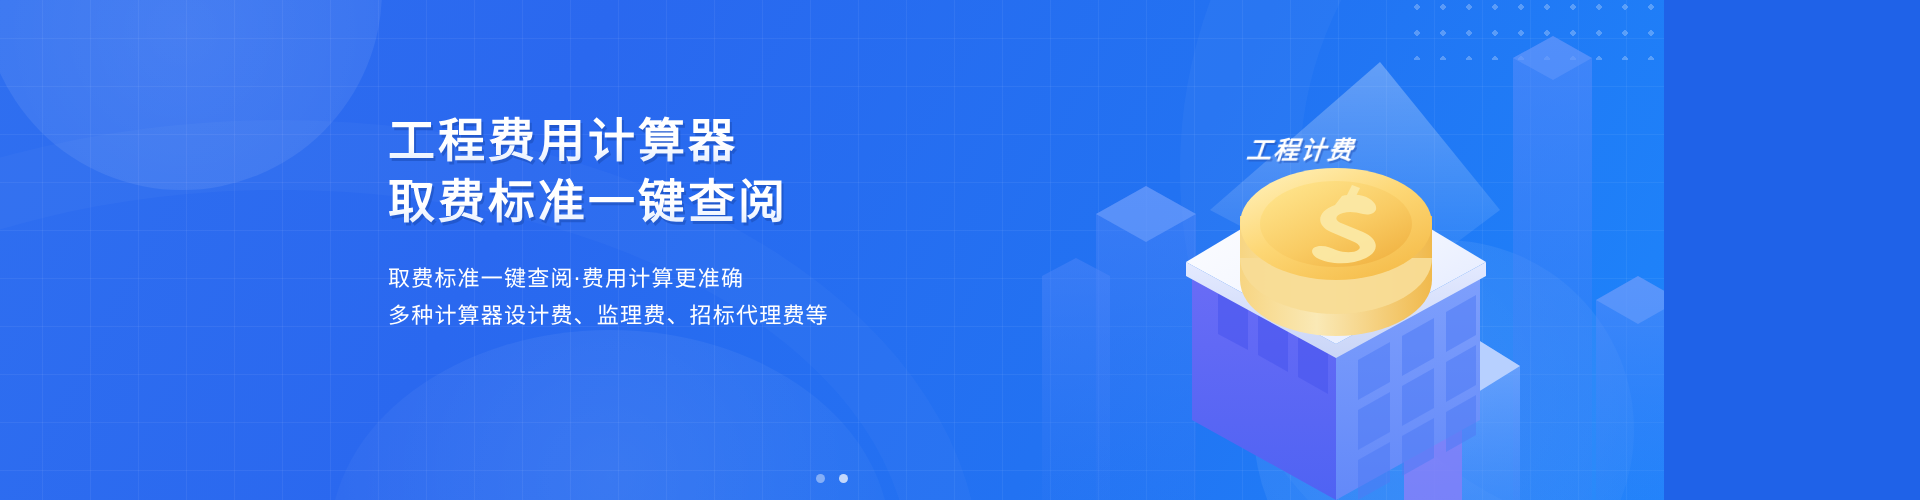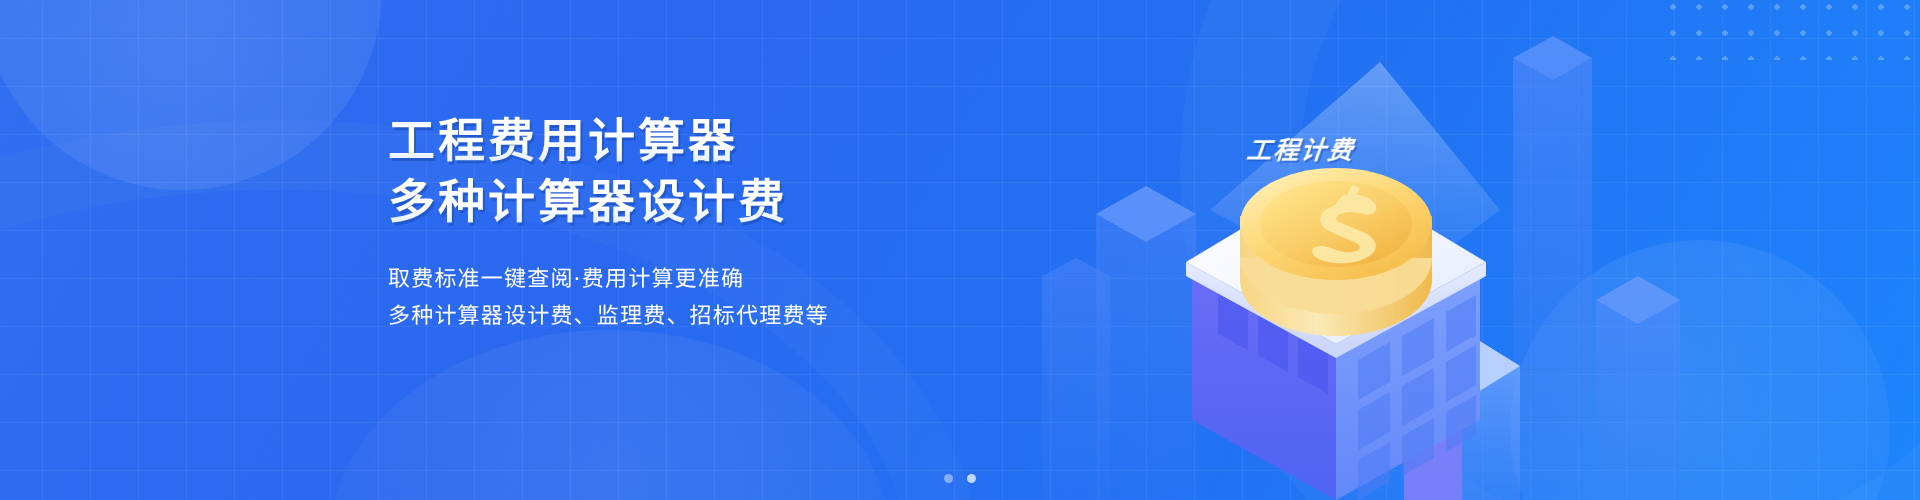--- a/index.html
+++ b/index.html
@@ -7,21 +7,21 @@
     margin: 0;
     padding: 0;
     background: #1f62e8;
   }
   body {
     font-family: "Liberation Sans", "DejaVu Sans", sans-serif;
   }
 
   .banner {
     position: relative;
-    width: 1920px;
+    width: 1664px;
     height: 500px;
     overflow: hidden;
     background: linear-gradient(118deg, #2f6ff0 0%, #2a68ef 32%, #2272f2 66%, #1d85fb 100%);
   }
 
   
   .bg-layer {
     position: absolute;
     inset: 0;
     pointer-events: none;
@@ -239,21 +239,21 @@
       <polygon points="1596,300 1638,276 1680,300 1638,324" fill="#79a7fd" opacity="0.45"></polygon>
     </g>
 
     <g>
       <polygon points="1042,276 1076,258 1110,276 1110,500 1042,500" fill="url(#bgTowerD)"></polygon>
     </g>
   </svg>
 
   <div class="content">
     <h1 class="headline headline-1">工程费用计算器</h1>
-    <h1 class="headline headline-2">多种计算器设计费</h1>
+    <h1 class="headline headline-2">取费标准一键查阅</h1>
     <div class="subtitle-wrap">
       <p class="subtitle">取费标准一键查阅·费用计算更准确</p>
       <p class="subtitle">多种计算器设计费、监理费、招标代理费等</p>
     </div>
   </div>
 
   <div class="illustration">
     <svg width="560" height="500" viewBox="0 0 560 500">
       <defs>
         <linearGradient id="platTop" x1="0" y1="0" x2="1" y2="1">

